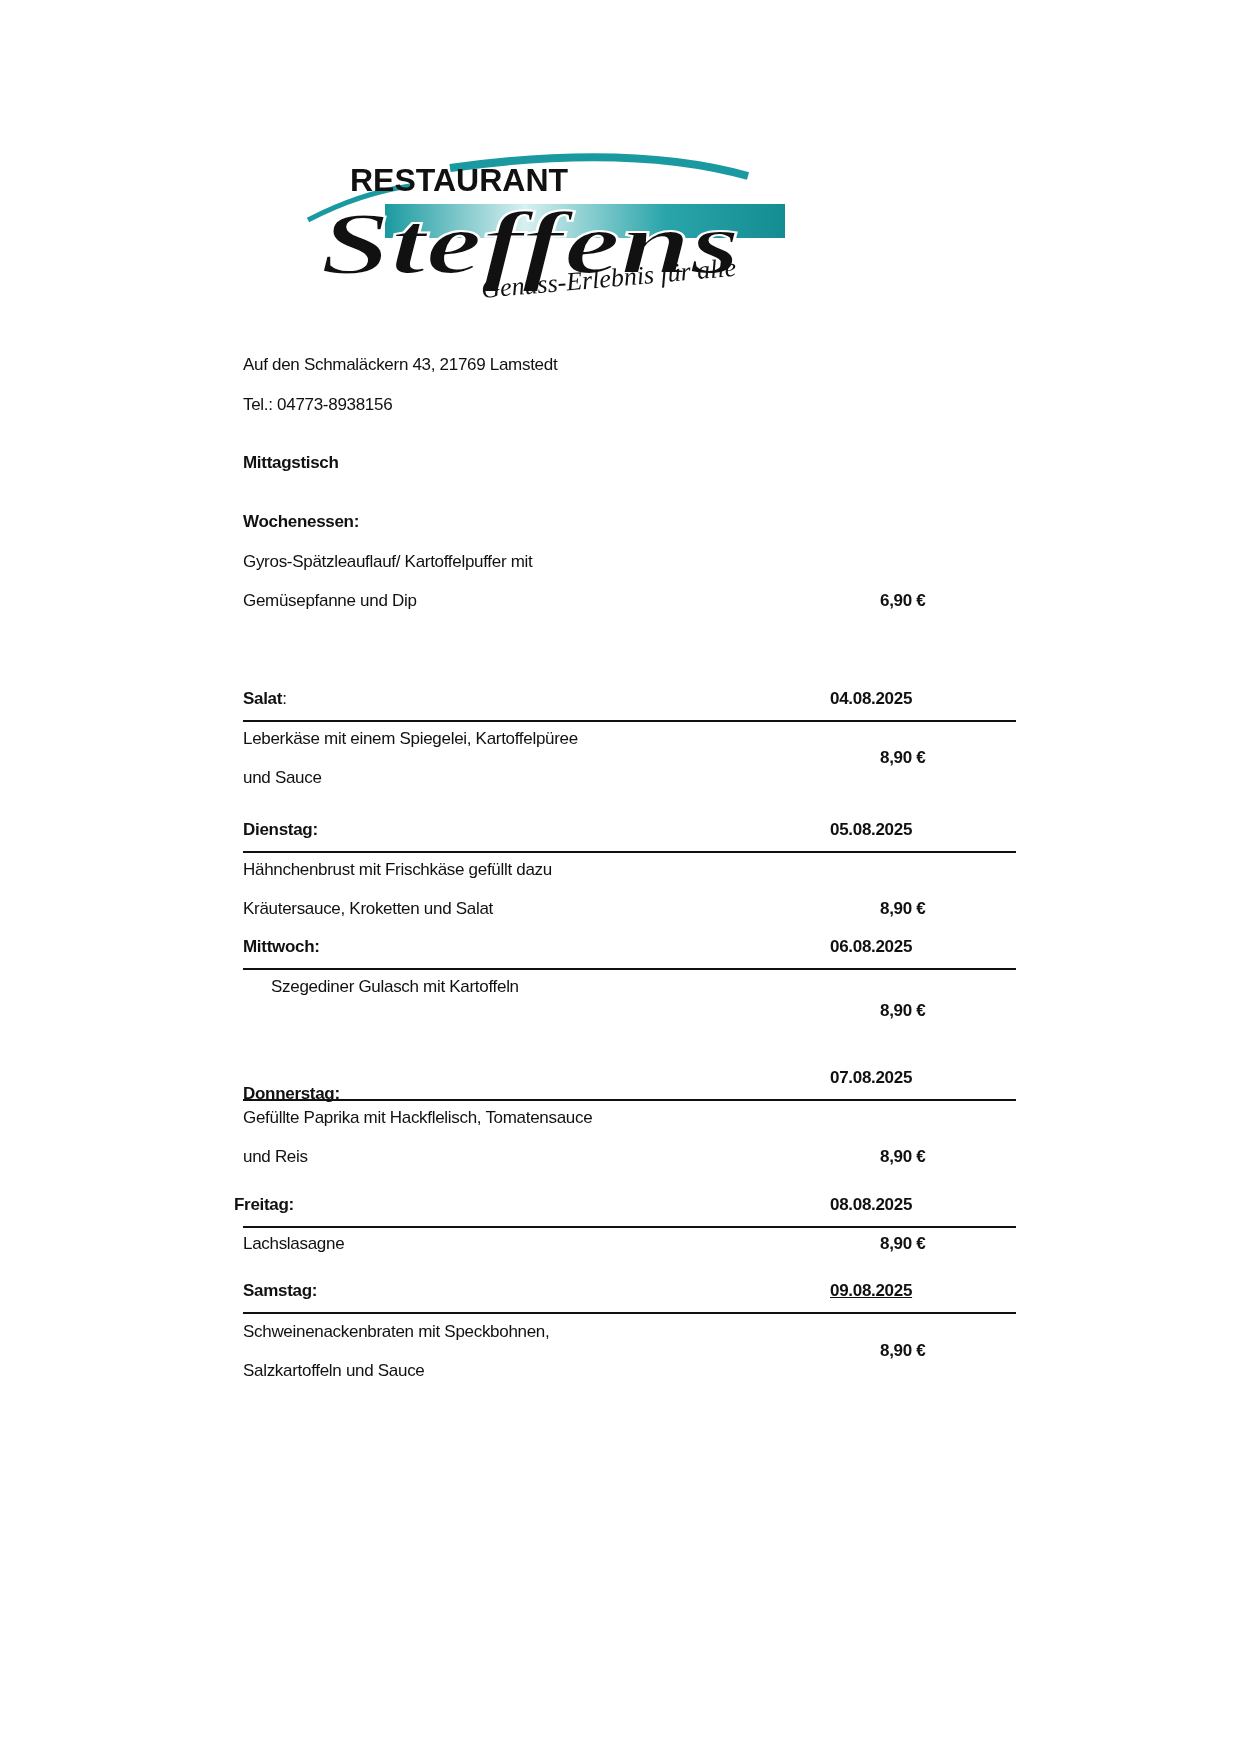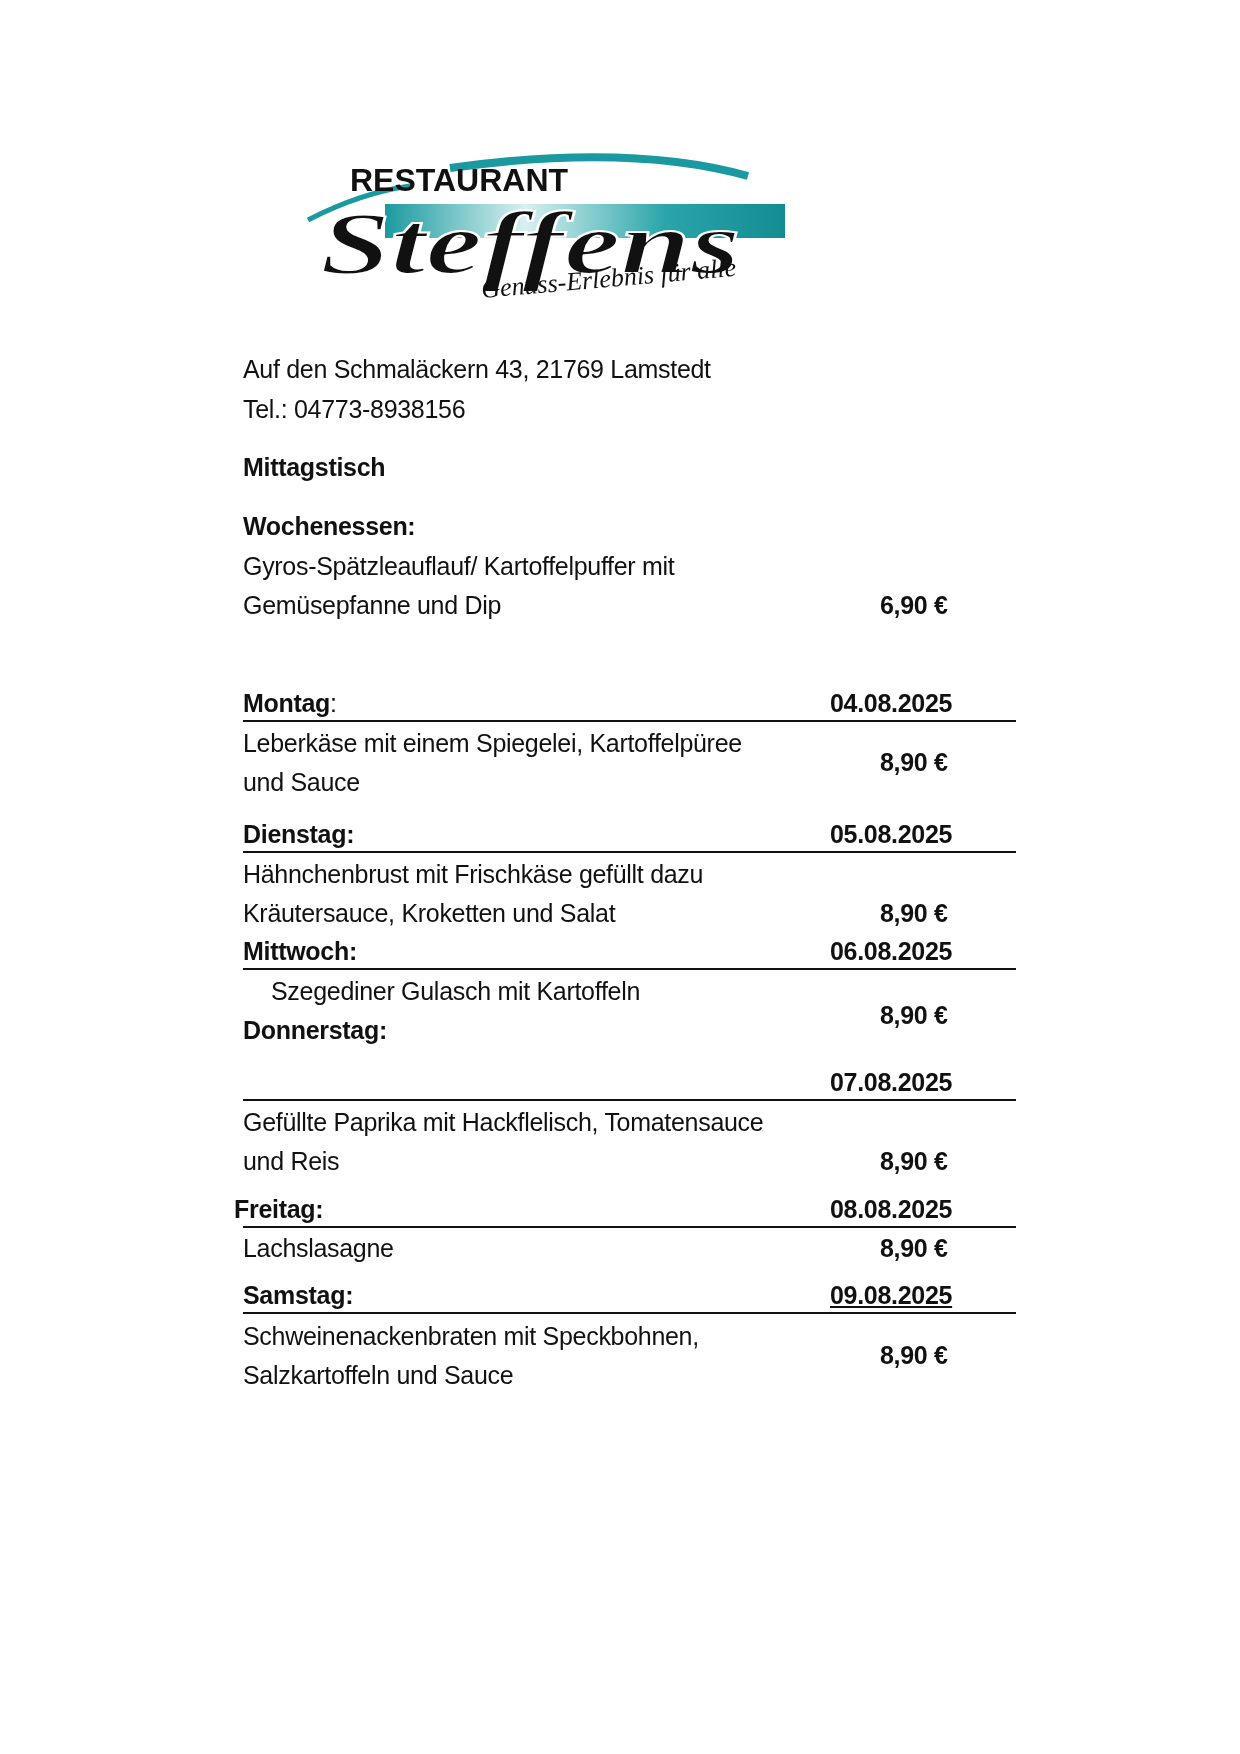--- a/index.html
+++ b/index.html
@@ -1,18 +1,18 @@
 <!DOCTYPE html>
 <html><head>
 <meta charset="utf-8">
 <style>
   html,body{margin:0;padding:0;background:#fff;}
   body{width:1240px;height:1754px;position:relative;overflow:hidden;font-family:"Liberation Sans","DejaVu Sans",sans-serif;color:#111;}
   .abs{position:absolute;white-space:nowrap;}
-  .t{font-size:25px;letter-spacing:-0.3px;}
+  .t{font-size:17px;letter-spacing:-0.3px;}
   .b{font-weight:bold;}
   .r{}
   .rule{position:absolute;left:243px;width:773px;height:2px;background:#111;}
   .u{text-underline-offset:3px;}
   #logo{position:absolute;left:300px;top:148px;width:550px;height:190px;}
 </style>
 </head>
 <body>
 
 <div id="logo">
@@ -37,41 +37,41 @@
 <div class="abs t" style="left:243px;top:355px;">Auf den Schmaläckern 43, 21769 Lamstedt</div>
 <div class="abs t" style="left:243px;top:395px;text-align:right;">Tel.: 04773-8938156</div>
 
 <div class="abs t b" style="left:243px;top:453px;">Mittagstisch</div>
 
 <div class="abs t b u" style="left:243px;top:512px;">Wochenessen:</div>
 <div class="abs t" style="left:243px;top:552px;">Gyros-Spätzleauflauf/ Kartoffelpuffer mit</div>
 <div class="abs t" style="left:243px;top:591px;">Gemüsepfanne und Dip</div>
 <div class="abs t b r" style="left:880px;width:130px;top:591px;">6,90 €</div>
 
-<div class="abs t" style="left:243px;top:689px;"><span class="b">Montag</span><span>:</span></div>
+<div class="abs t" style="left:243px;top:689px;"><span class="b">Salat</span><span>:</span></div>
 <div class="abs t b r" style="left:830px;width:162px;top:689px;">04.08.2025</div>
 <div class="rule" style="top:720px;"></div>
 <div class="abs t" style="left:243px;top:729px;">Leberkäse mit einem Spiegelei, Kartoffelpüree</div>
 <div class="abs t" style="left:243px;top:768px;">und Sauce</div>
 <div class="abs t b r" style="left:880px;width:130px;top:748px;">8,90 €</div>
 
 <div class="abs t" style="left:243px;top:820px;"><span class="b">Dienstag</span><span class="b">:</span></div>
 <div class="abs t b r" style="left:830px;width:162px;top:820px;">05.08.2025</div>
 <div class="rule" style="top:851px;"></div>
 <div class="abs t" style="left:243px;top:860px;">Hähnchenbrust mit Frischkäse gefüllt dazu</div>
 <div class="abs t" style="left:243px;top:899px;">Kräutersauce, Kroketten und Salat</div>
 <div class="abs t b r" style="left:880px;width:130px;top:899px;">8,90 €</div>
 
 <div class="abs t" style="left:243px;top:937px;"><span class="b">Mittwoch</span><span class="b">:</span></div>
 <div class="abs t b r" style="left:830px;width:162px;top:937px;">06.08.2025</div>
 <div class="rule" style="top:968px;"></div>
 <div class="abs t" style="left:243px;top:977px;margin-left:28px;">Szegediner Gulasch mit Kartoffeln</div>
 <div class="abs t b r" style="left:880px;width:130px;top:1001px;">8,90 €</div>
 
-<div class="abs t" style="left:243px;top:1016px;"><span class="b">Donnerstag</span><span class="b">:</span></div>
+<div class="abs t" style="left:243px;top:1084px;"><span class="b">Donnerstag</span><span class="b">:</span></div>
 <div class="abs t b r" style="left:830px;width:162px;top:1068px;">07.08.2025</div>
 <div class="rule" style="top:1099px;"></div>
 <div class="abs t" style="left:243px;top:1108px;">Gefüllte Paprika mit Hackflelisch, Tomatensauce</div>
 <div class="abs t" style="left:243px;top:1147px;">und Reis</div>
 <div class="abs t b r" style="left:880px;width:130px;top:1147px;">8,90 €</div>
 
 <div class="abs t" style="left:234px;top:1195px;"><span class="b">Freitag</span><span class="b">:</span></div>
 <div class="abs t b r" style="left:830px;width:162px;top:1195px;">08.08.2025</div>
 <div class="rule" style="top:1226px;"></div>
 <div class="abs t" style="left:243px;top:1234px;">Lachslasagne</div>

